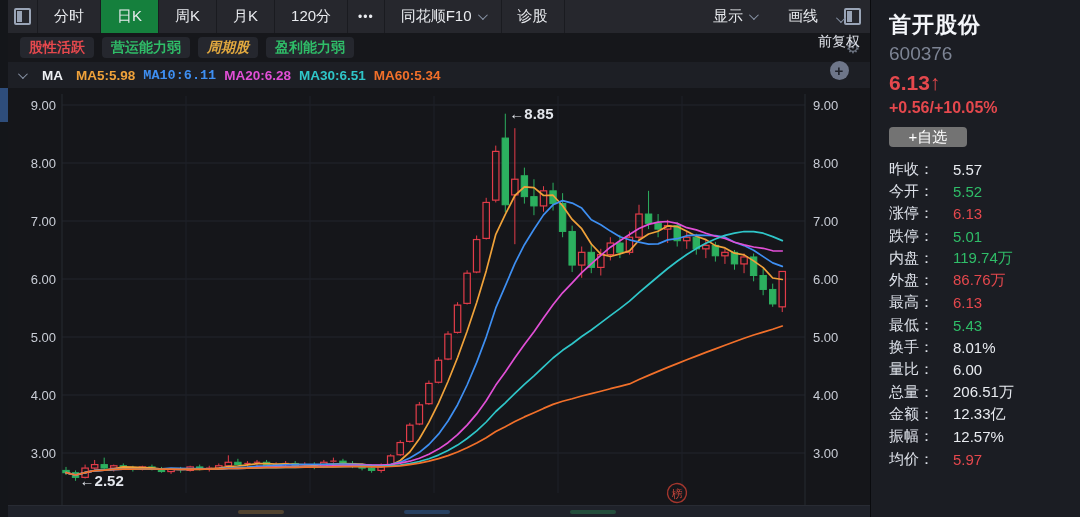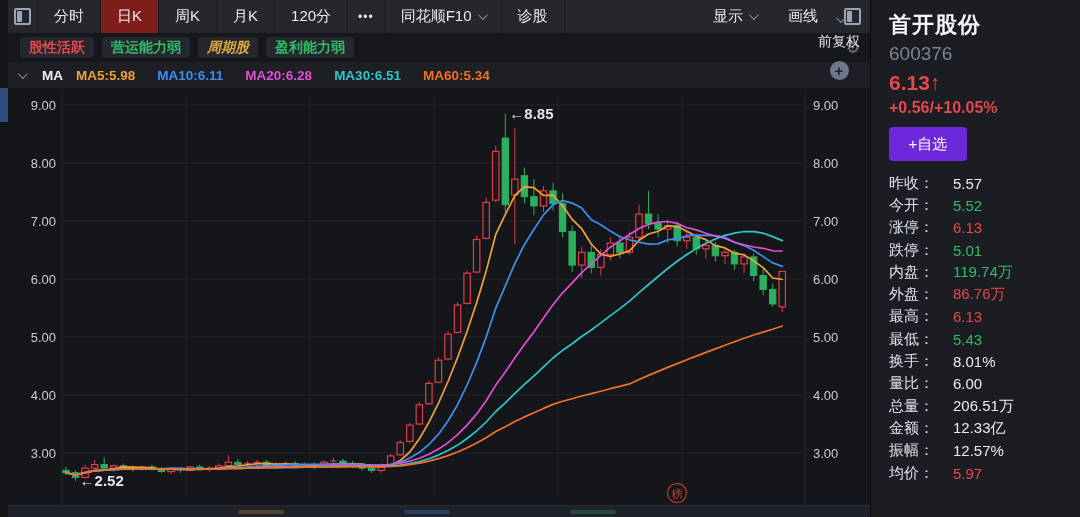--- a/index.html
+++ b/index.html
@@ -12,21 +12,21 @@
   .left-strip .active-seg { position:absolute; left:0; top:88px; width:8px; height:34px; background:#2e4d7b; }
 
   .main { width:862px; flex:none; display:flex; flex-direction:column; }
 
   
   .toolbar { height:33px; background:#26272d; display:flex; align-items:stretch; flex:none; }
   .tool-iconbtn { width:30px; display:flex; align-items:center; justify-content:center; border-right:1px solid #1a1b20; cursor:pointer; }
   .panel-ico { position:relative; width:17px; height:17px; border:2px solid #9aa5b7; border-radius:2px; }
   .panel-ico i { position:absolute; left:1px; top:1px; bottom:1px; width:5px; background:#9aa5b7; }
   .tbtn { padding:0 16px; display:flex; align-items:center; gap:6px; font-size:15px; color:#e9ebef; border-right:1px solid #1a1b20; cursor:pointer; white-space:nowrap; }
-  .tbtn.active { background:#7f1d1d;align-items:center; }
+  .tbtn.active { background:#15803d;align-items:center; }
   .tbtn.narrow { padding:0 10px; letter-spacing:1px; font-size:12px; }
   .tb-spacer { flex:1; border-right:none; }
   .tbtn.ghost { border-right:none; }
   .chev { display:inline-block; width:7px; height:7px; border-right:1.6px solid #8a95a8; border-bottom:1.6px solid #8a95a8; transform:rotate(45deg) translateY(-2px); }
 
   
   .tagrow { height:29px; background:#16171b; display:flex; align-items:center; gap:8px; padding:0 10px 0 12px; flex:none; }
   .tag { height:21px; display:flex; align-items:center; padding:0 9px; border-radius:4px; background:#25272e; font-size:14px; font-weight:700; cursor:pointer; }
   .gear { margin-left:auto; color:#6d7482; font-size:16px; line-height:1; cursor:pointer; }
 
@@ -44,21 +44,21 @@
   .chart svg { position:absolute; left:0; top:0; }
   .bottom-strip { position:absolute; left:0; right:0; bottom:0; height:12px; background:#1f222a; border-top:1px solid #282b33; display:flex; gap:120px; padding-left:230px; align-items:center; }
   .bottom-strip i { display:block; width:46px; height:4px; border-radius:2px; opacity:.28; }
 
   
   .quote { width:210px; flex:none; background:#1b1d23; border-left:1px solid #0a0b0e; padding:10px 10px 0 18px; }
   .q-name { font-size:22px; font-weight:600; color:#f4f6fa; letter-spacing:1px; }
   .q-code { font-size:19px; color:#7d8494; margin-top:3px; }
   .q-price { font-size:21px; font-weight:600; margin-top:6px; }
   .q-change { font-size:16px; font-weight:600; margin-top:4px; }
-  .watch-btn { width:78px; height:34px; margin:10px 0 11px; background:#6d28d9; border-radius:4px; color:#fff; font-size:15px; display:flex; align-items:center; justify-content:center; cursor:pointer; }
+  .watch-btn { width:78px; height:20px; margin:10px 0 11px; background:#737373; border-radius:4px; color:#fff; font-size:15px; display:flex; align-items:center; justify-content:center; cursor:pointer; }
   .srow { height:22.3px; display:flex; align-items:center; font-size:15px; }
   .srow .lab { color:#dde1e9; min-width:64px; }
   .srow .val { font-weight:500; }
 </style>
 </head>
 <body>
 
 <div class="app">
   <div class="left-strip">
     <div class="active-seg"></div>
@@ -119,23 +119,23 @@
           <div class="tag" style="color: rgb(47, 189, 104);">营运能力弱</div>
           <div class="tag" style="color: rgb(226, 169, 63); font-style: italic;">周期股</div>
           <div class="tag" style="color: rgb(47, 189, 104);">盈利能力弱</div>
         </div>
       <span class="gear">⚙</span>
     </div>
 
     <div class="marow">
       <span class="chev"></span>
       <span class="ma-label">MA</span>
-      <div id="ma-items" style="display:flex;gap:22px;">
+      <div id="ma-items" style="display:flex;gap:8px;">
           <span class="ma-item" style="color: rgb(240, 162, 58);">MA5:5.98</span>
-          <span class="ma-item" style="color: rgb(62, 143, 242);">MA10:6.11</span>
+          <span class="ma-item" style="color: rgb(62, 143, 242); font-family: Liberation Mono, monospace;">MA10:6.11</span>
           <span class="ma-item" style="color: rgb(225, 79, 214);">MA20:6.28</span>
           <span class="ma-item" style="color: rgb(47, 198, 201);">MA30:6.51</span>
           <span class="ma-item" style="color: rgb(242, 112, 42);">MA60:5.34</span>
         </div>
       <div class="ma-right">
         <span class="chev"></span>
         <span class="adjust">前复权</span>
         <span class="circle-btn">+</span>
         <span class="circle-btn">−</span>
         <span class="gear">⚙</span>

